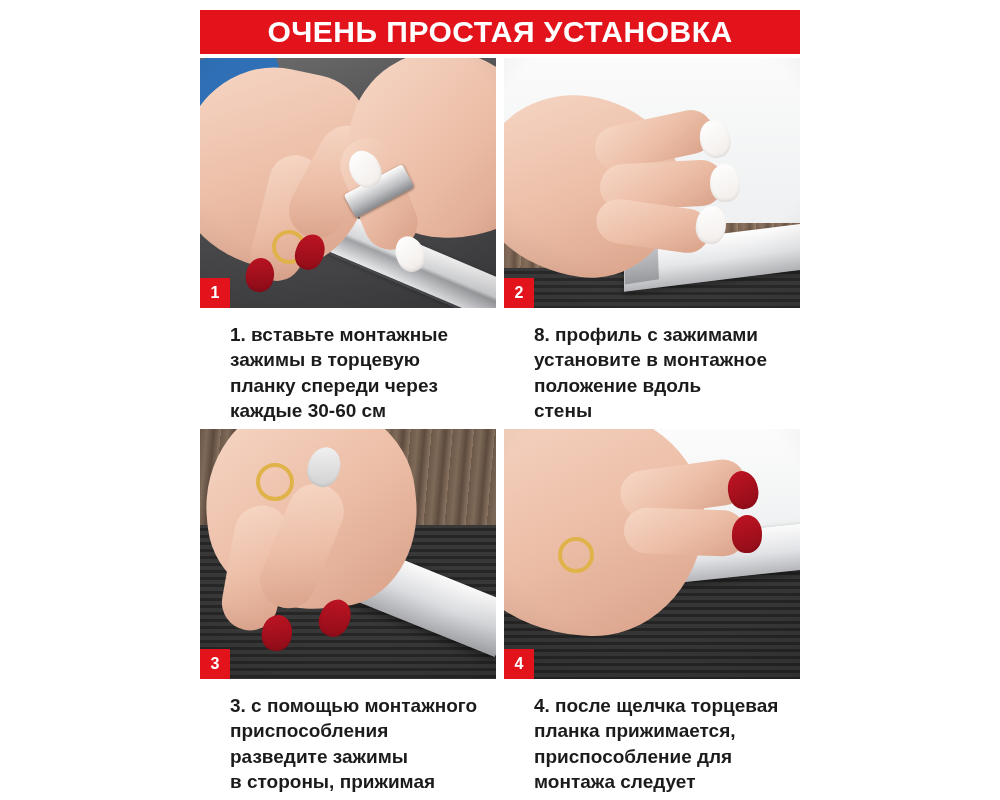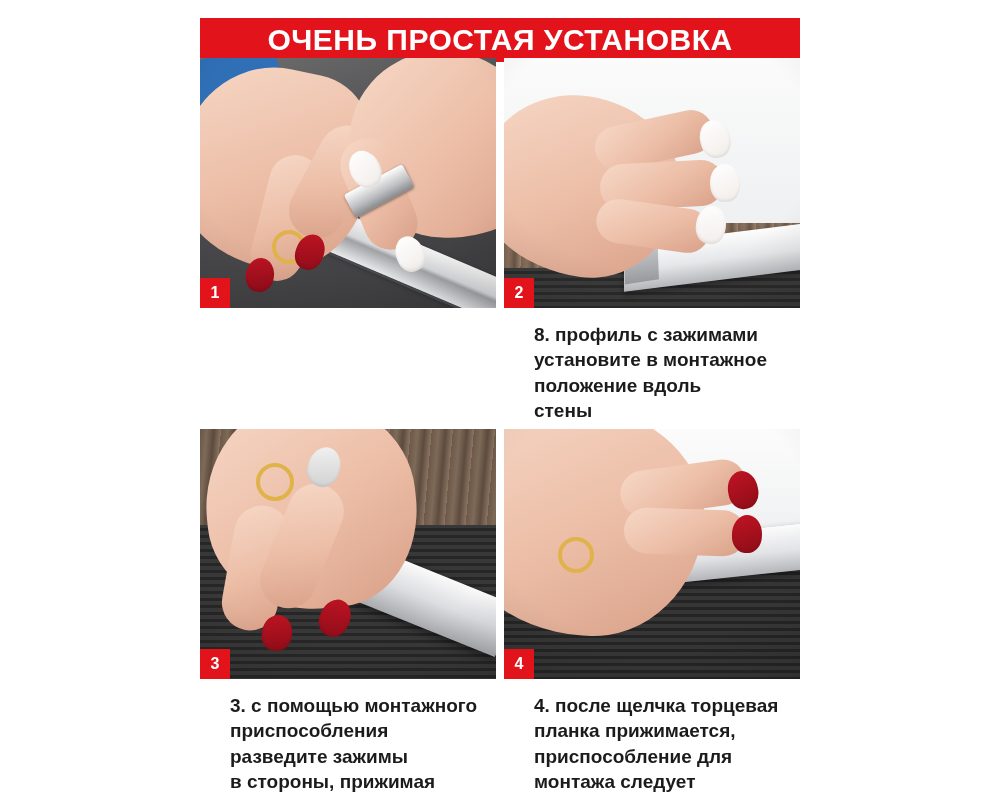--- a/index.html
+++ b/index.html
@@ -18,21 +18,21 @@
     width: 1000px;
     height: 800px;
     background: #ffffff;
     box-sizing: border-box;
   }
 
   
   .header-band {
     position: absolute;
     left: 200px;
-    top: 18px;
+    top: 10px;
     width: 600px;
     height: 44px;
     background: #e3131c;
     display: flex;
     align-items: center;
     justify-content: center;
   }
   .header-title {
     color: #ffffff;
     font-size: 30px;
@@ -250,20 +250,24 @@
         <div class="nail red" style="left:96px; top:176px; width:28px; height:36px; transform:rotate(22deg);"></div>
         <div class="nail red" style="left:46px; top:200px; width:28px; height:34px; transform:rotate(10deg);"></div>
         <div class="hand p1-hand-right"></div>
         <div class="hand p1-finger-c"></div>
         <div class="p1-clip"></div>
         <div class="nail" style="left:150px; top:92px; width:30px; height:38px; transform:rotate(-28deg);"></div>
         <div class="nail" style="left:196px; top:178px; width:28px; height:36px; transform:rotate(-20deg);"></div>
         <div class="shade-dark"></div>
         <div class="badge">1</div>
       </div>
+      <div class="caption">1. вставьте монтажные
+зажимы в торцевую
+планку спереди через
+каждые 30-60 см</div>
     </div>
 
     <div class="cell">
       <div class="photo">
         <div class="p2-wallupper"></div>
         <div class="p2-wood"></div>
         <div class="p2-floor"></div>
         <div class="p2-skirting"></div>
         <div class="p2-skirt-end"></div>
         <div class="hand p2-hand"></div>

